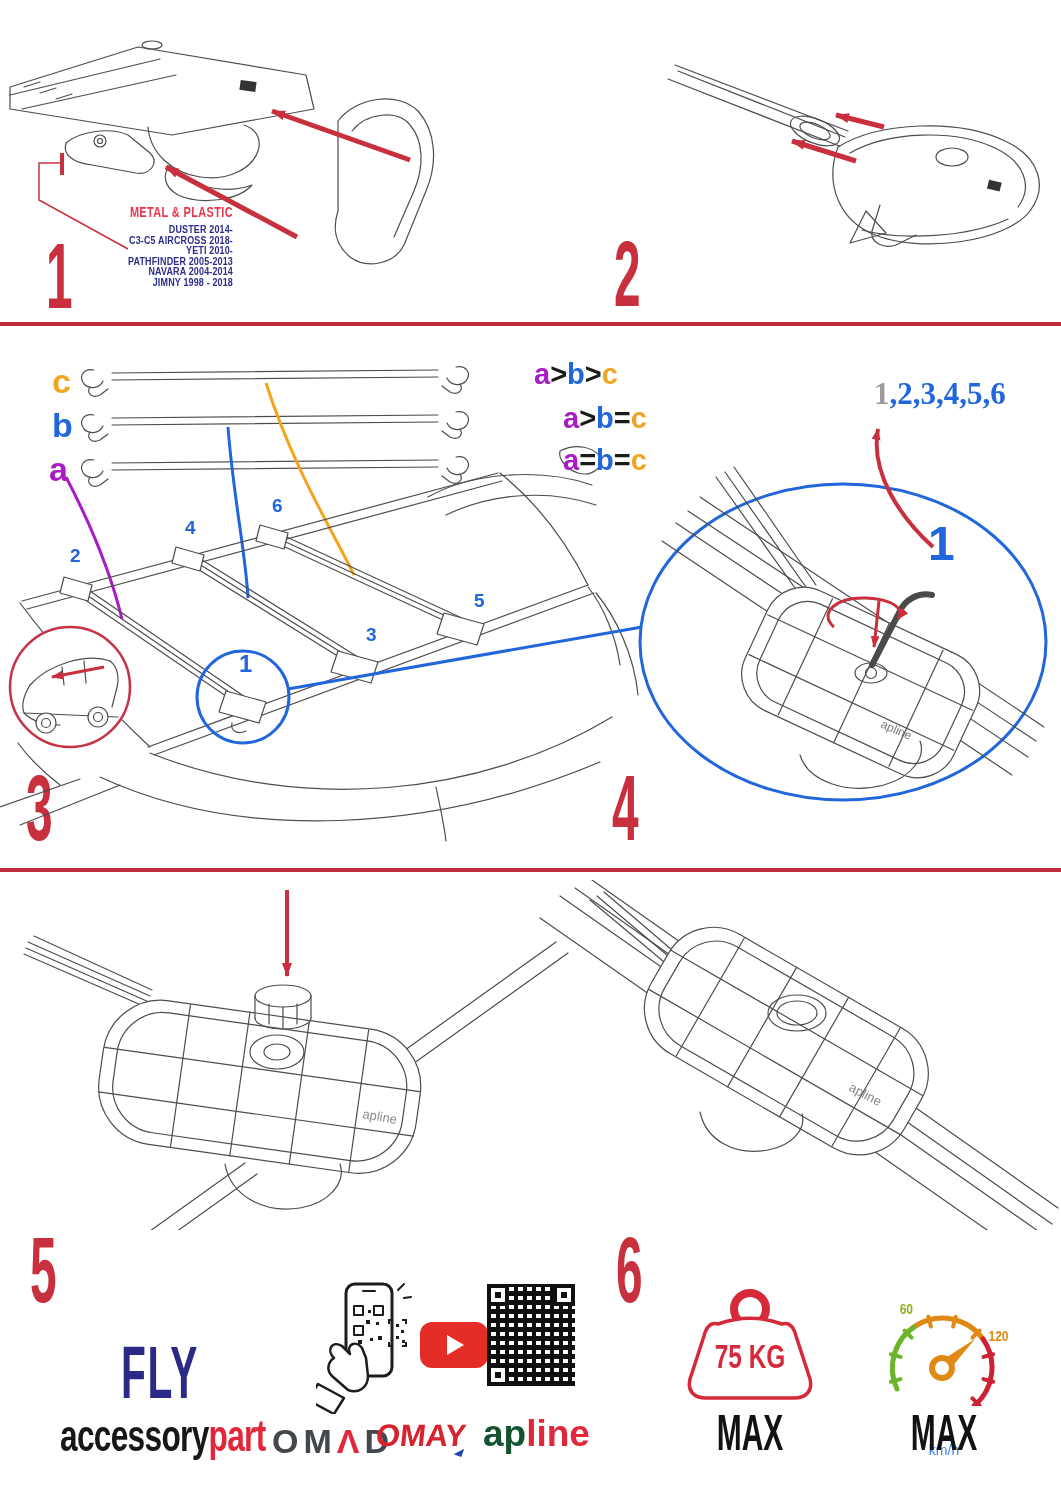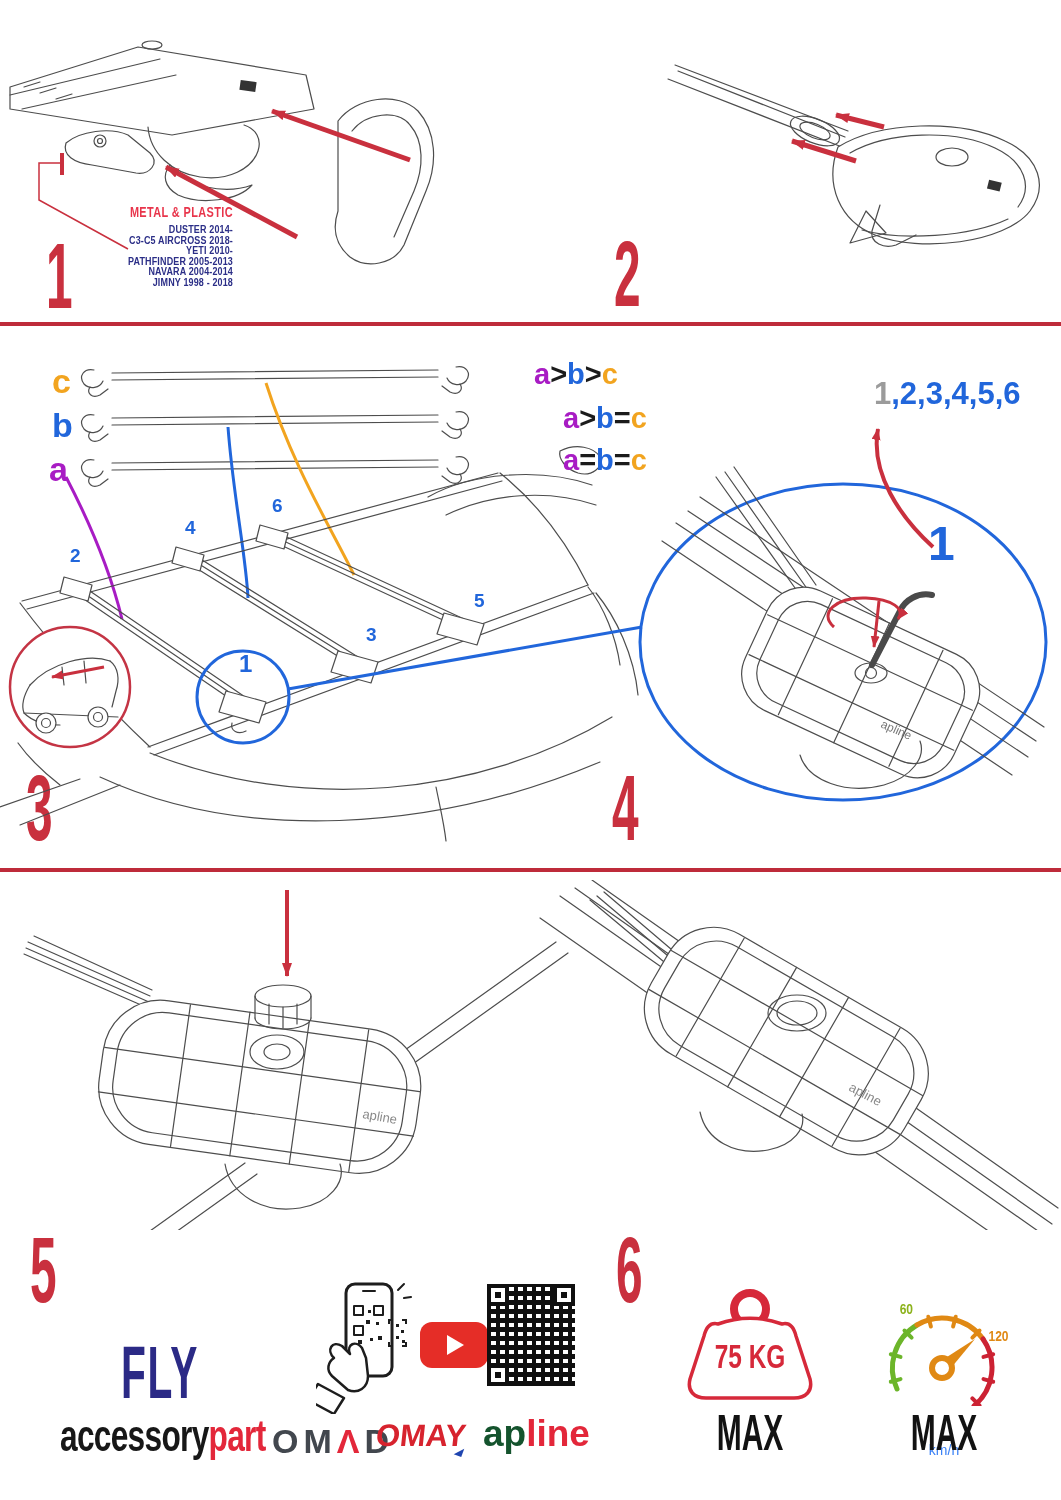--- a/index.html
+++ b/index.html
@@ -9,21 +9,21 @@
   .secnum{position:absolute;color:#C9303E;font-weight:700;font-size:92px;line-height:0.8;
           display:inline-block;transform:scaleX(0.52);transform-origin:0 0;letter-spacing:0;}
   .models{position:absolute;left:0;top:204px;width:233px;text-align:right;
           transform:scaleX(0.78);transform-origin:100% 0;}
   .metal{display:block;color:#E8354B;font-weight:700;font-size:14px;letter-spacing:.5px;margin-bottom:4px;}
   .model{display:block;color:#2B2E87;font-weight:700;font-size:11.5px;line-height:10.6px;letter-spacing:.2px;}
   .barletter{position:absolute;font-size:34px;font-weight:700;line-height:1;}
   .cmp{position:absolute;font-size:29px;font-weight:700;line-height:1;letter-spacing:0;}
   .la{color:#A81CC4;} .lb{color:#2166DB;} .lc{color:#F2A41F;} .lo{color:#1b1b1b;}
   .roofnum{position:absolute;color:#2166DB;font-weight:700;font-size:19px;line-height:1;}
-  .seq{position:absolute;left:874px;top:378px;font-size:31px;font-weight:700;line-height:1;}
+  .seq{position:absolute;left:874px;top:378px;font-size:31px;font-weight:700;line-height:1;font-family:Liberation Serif, serif;}
   .seq .first{color:#9B9B9B;} .seq .rest{color:#2166DB;}
   .step1{position:absolute;left:928px;top:520px;color:#2166DB;font-weight:700;font-size:48px;line-height:1;}
   .fly{position:absolute;left:121px;top:1342px;color:#2B2A86;font-weight:700;font-size:74px;line-height:0.85;
        display:inline-block;transform:scaleX(0.55);transform-origin:0 0;letter-spacing:3px;}
   .brandrow span{display:inline;}
   .accessorypart{position:absolute;left:60px;top:1414px;font-size:44px;font-weight:700;line-height:1;
        display:inline-block;transform:scaleX(0.72);transform-origin:0 0;letter-spacing:-1px;}
   .accessorypart .k{color:#171717;} .accessorypart .r{color:#E3273A;}
   .omad{position:absolute;left:272px;top:1424px;font-size:34px;font-weight:700;letter-spacing:5px;color:#42474E;line-height:1;}
   .omad .r{color:#E3273A;}

